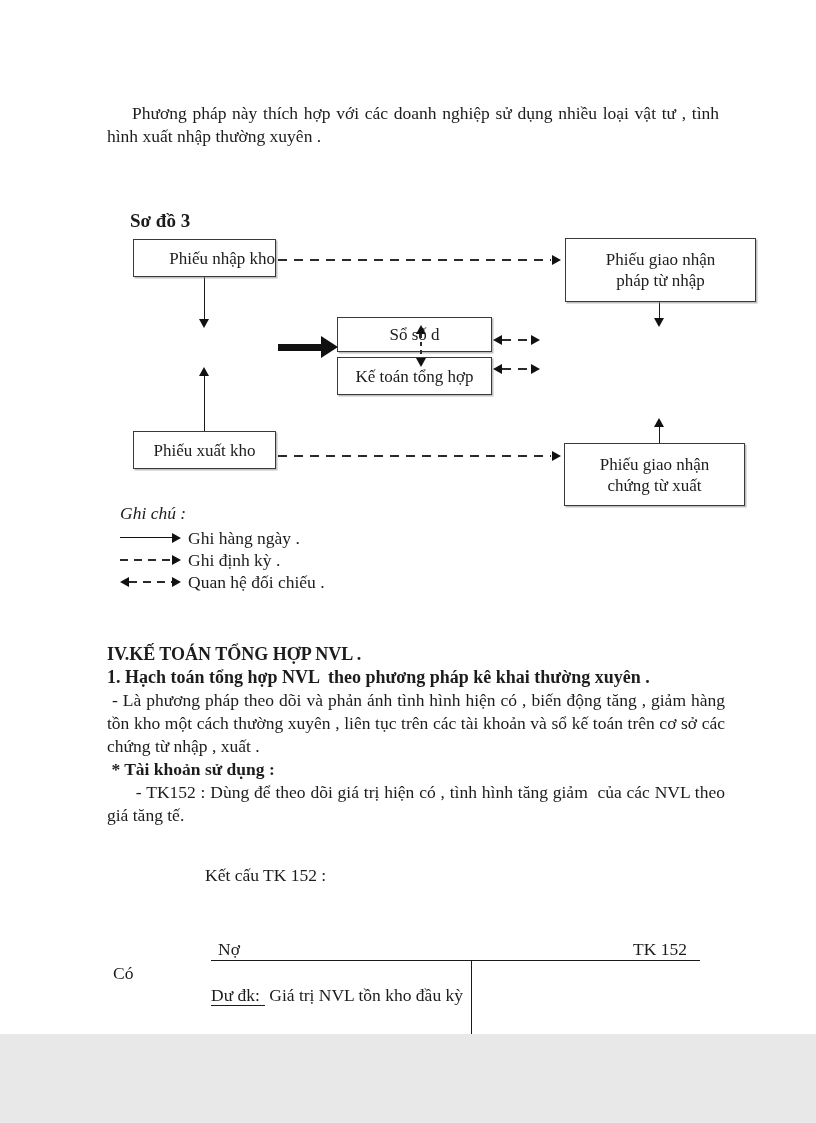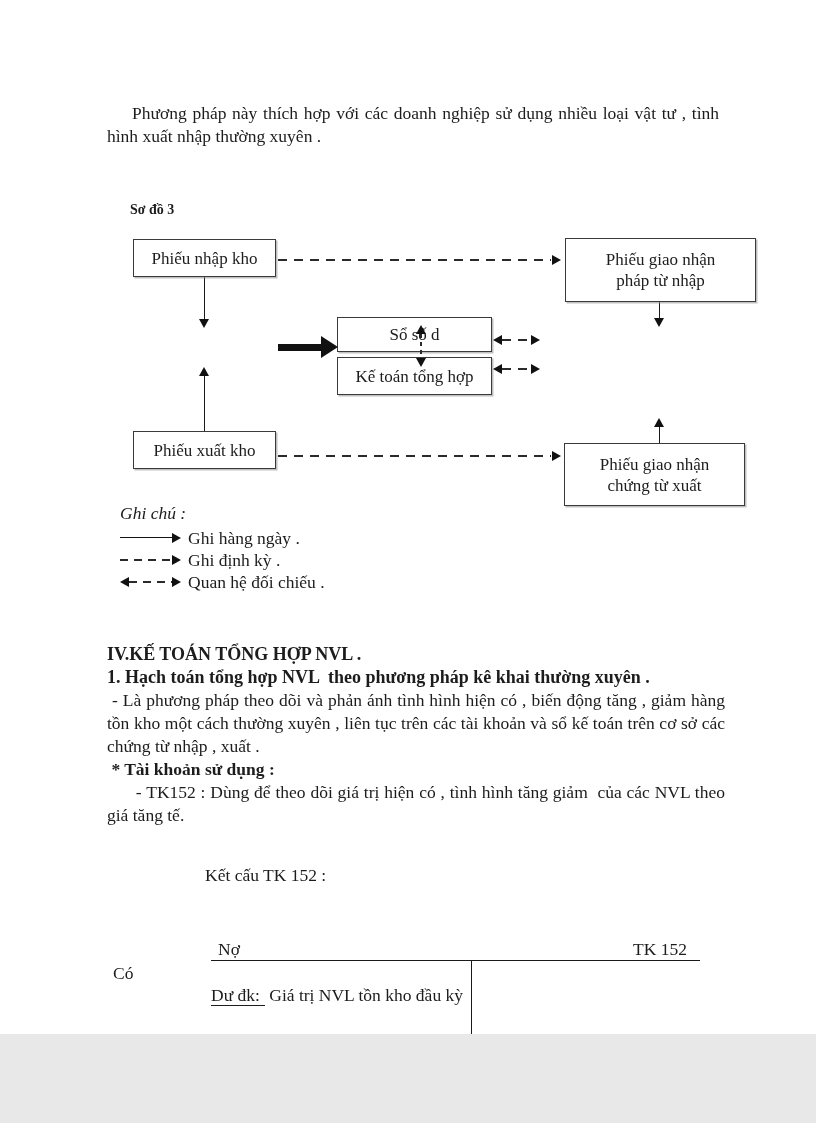--- a/index.html
+++ b/index.html
@@ -52,23 +52,23 @@
 
   .ul{border-bottom:1.5px solid #1c1c1c;padding-right:5px;}
 </style>
 </head>
 <body>
 
 <div class="page">
 
   <div class="abs txt just" style="left:107px;top:102px;width:612px;text-indent:25px;">Phương pháp này thích hợp với các doanh nghiệp sử dụng nhiều loại vật tư , tình hình xuất nhập thường xuyên .</div>
 
-  <div class="abs b" style="left:130px;top:202px;font-size:14px;">Sơ đồ 3</div>
+  <div class="abs b" style="left:130px;top:210px;font-size:19px;">Sơ đồ 3</div>
 
-  <div class="box" style="left:133px;top:239px;width:143px;height:38px;">
+  <div class="box" style="left:133px;top:239px;width:143px;height:38px;align-items:flex-end;">
     <span>Phiếu nhập kho</span>
   </div>
 
   <div class="box" style="left:565px;top:238px;width:191px;height:64px;">
     <span>Phiếu giao nhận</span>
     <span>pháp từ nhập</span>
   </div>
 
 
   <div class="box" style="left:337px;top:317px;width:155px;height:35px;">

